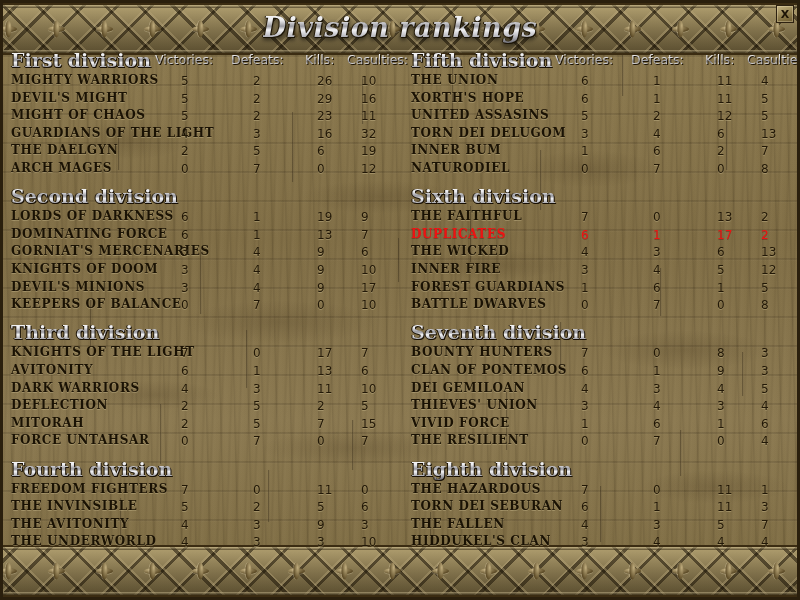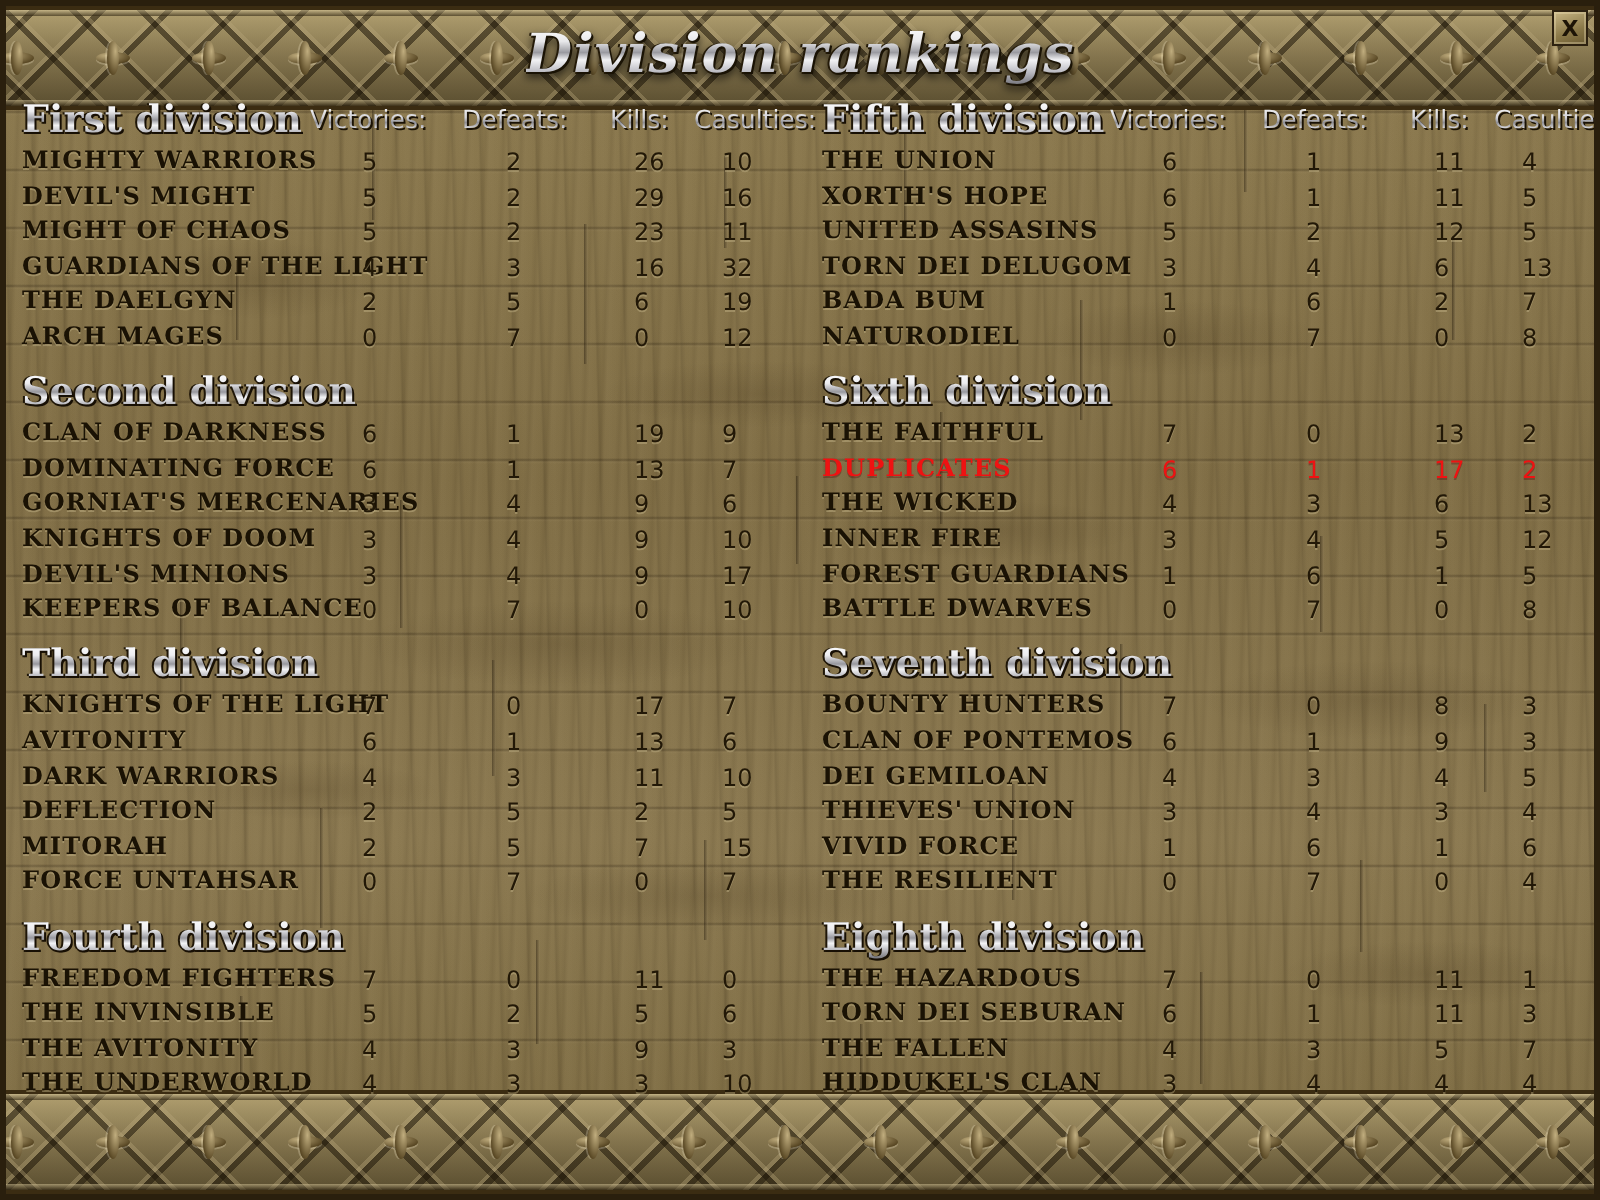--- a/index.html
+++ b/index.html
@@ -352,21 +352,21 @@
             <div class="stat s1">7</div>
             <div class="stat s2">0</div>
             <div class="stat s3">12</div>
           </div>
         </div>
         <div class="division" style="top: 136.2px;">
           <div class="divhead">
             <div class="divname">Second division</div>
           </div>
           <div class="row">
-            <div class="tname">CLAN OF DARKNESS</div>
+            <div class="tname">LORDS OF DARKNESS</div>
             <div class="stat s0">6</div>
             <div class="stat s1">1</div>
             <div class="stat s2">19</div>
             <div class="stat s3">9</div>
           </div>
           <div class="row">
             <div class="tname">DOMINATING FORCE</div>
             <div class="stat s0">6</div>
             <div class="stat s1">1</div>
             <div class="stat s2">13</div>
@@ -513,21 +513,21 @@
             <div class="stat s3">5</div>
           </div>
           <div class="row">
             <div class="tname">TORN DEI DELUGOM</div>
             <div class="stat s0">3</div>
             <div class="stat s1">4</div>
             <div class="stat s2">6</div>
             <div class="stat s3">13</div>
           </div>
           <div class="row">
-            <div class="tname">BADA BUM</div>
+            <div class="tname">INNER BUM</div>
             <div class="stat s0">1</div>
             <div class="stat s1">6</div>
             <div class="stat s2">2</div>
             <div class="stat s3">7</div>
           </div>
           <div class="row">
             <div class="tname">NATURODIEL</div>
             <div class="stat s0">0</div>
             <div class="stat s1">7</div>
             <div class="stat s2">0</div>

